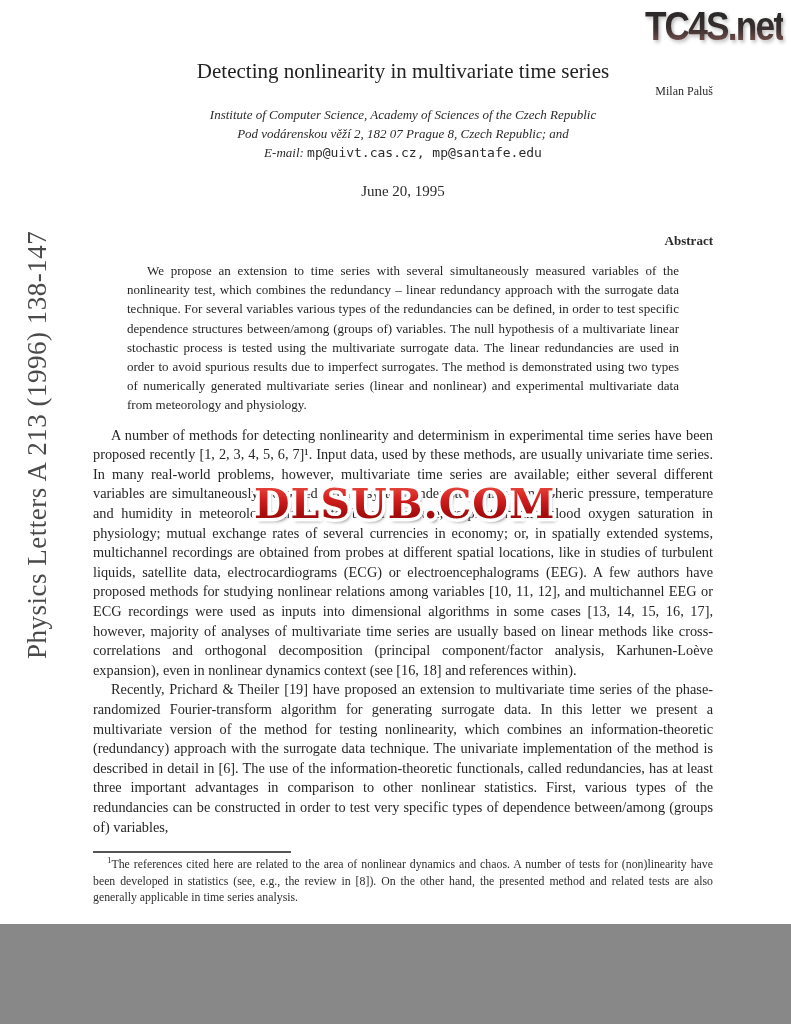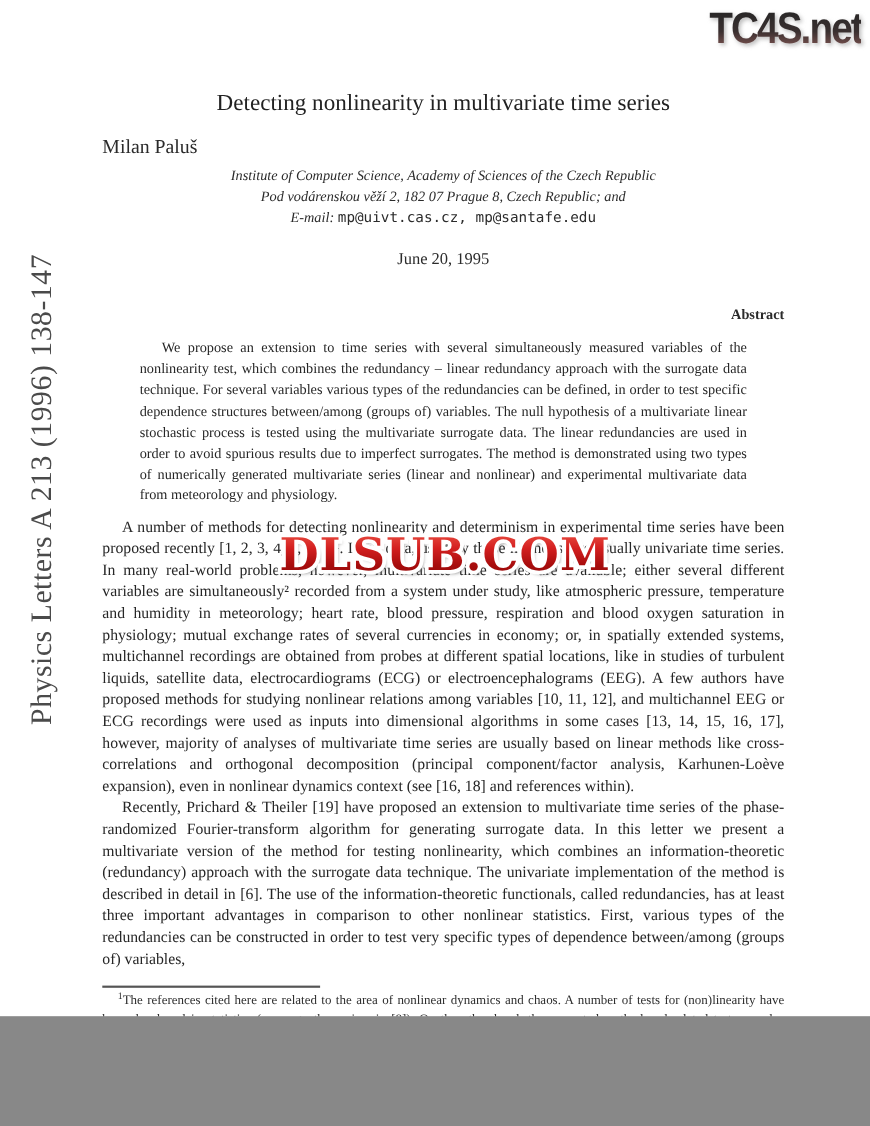--- a/index.html
+++ b/index.html
@@ -55,32 +55,31 @@
     letter-spacing: 0.5px;
   }
 
   
   .content {
     position: absolute;
     left: 93px;
     top: 0;
     width: 620px;
     height: 1024px;
-    padding-top: 80px;
+    padding-top: 58px;
   }
   .title {
     text-align: center;
     font-size: 21px;
     line-height: 26px;
     color: #222;
   }
   .author {
-    text-align: left;
-    font-size: 18px;
-    margin-top: 17px;
+    text-align: right;
+    font-size: 12px;
   }
   .affiliation {
     text-align: center;
     font-style: italic;
     font-size: 13px;
     line-height: 18.5px;
   }
   .affiliation-block { margin-top: 7px; }
   .email-line {
     text-align: center;

